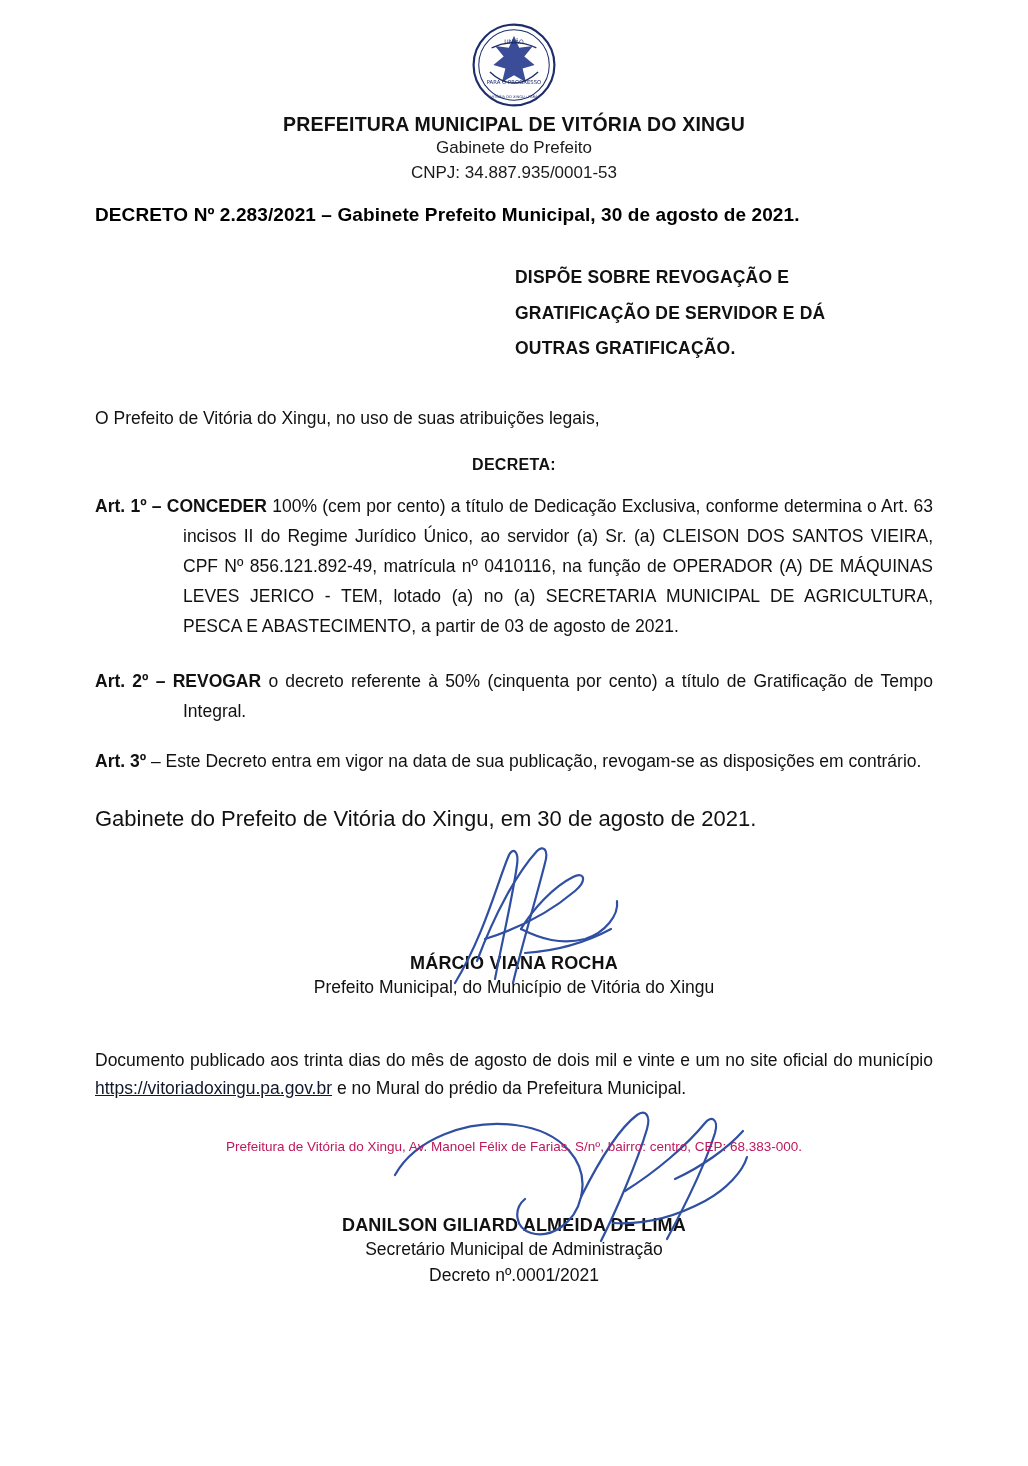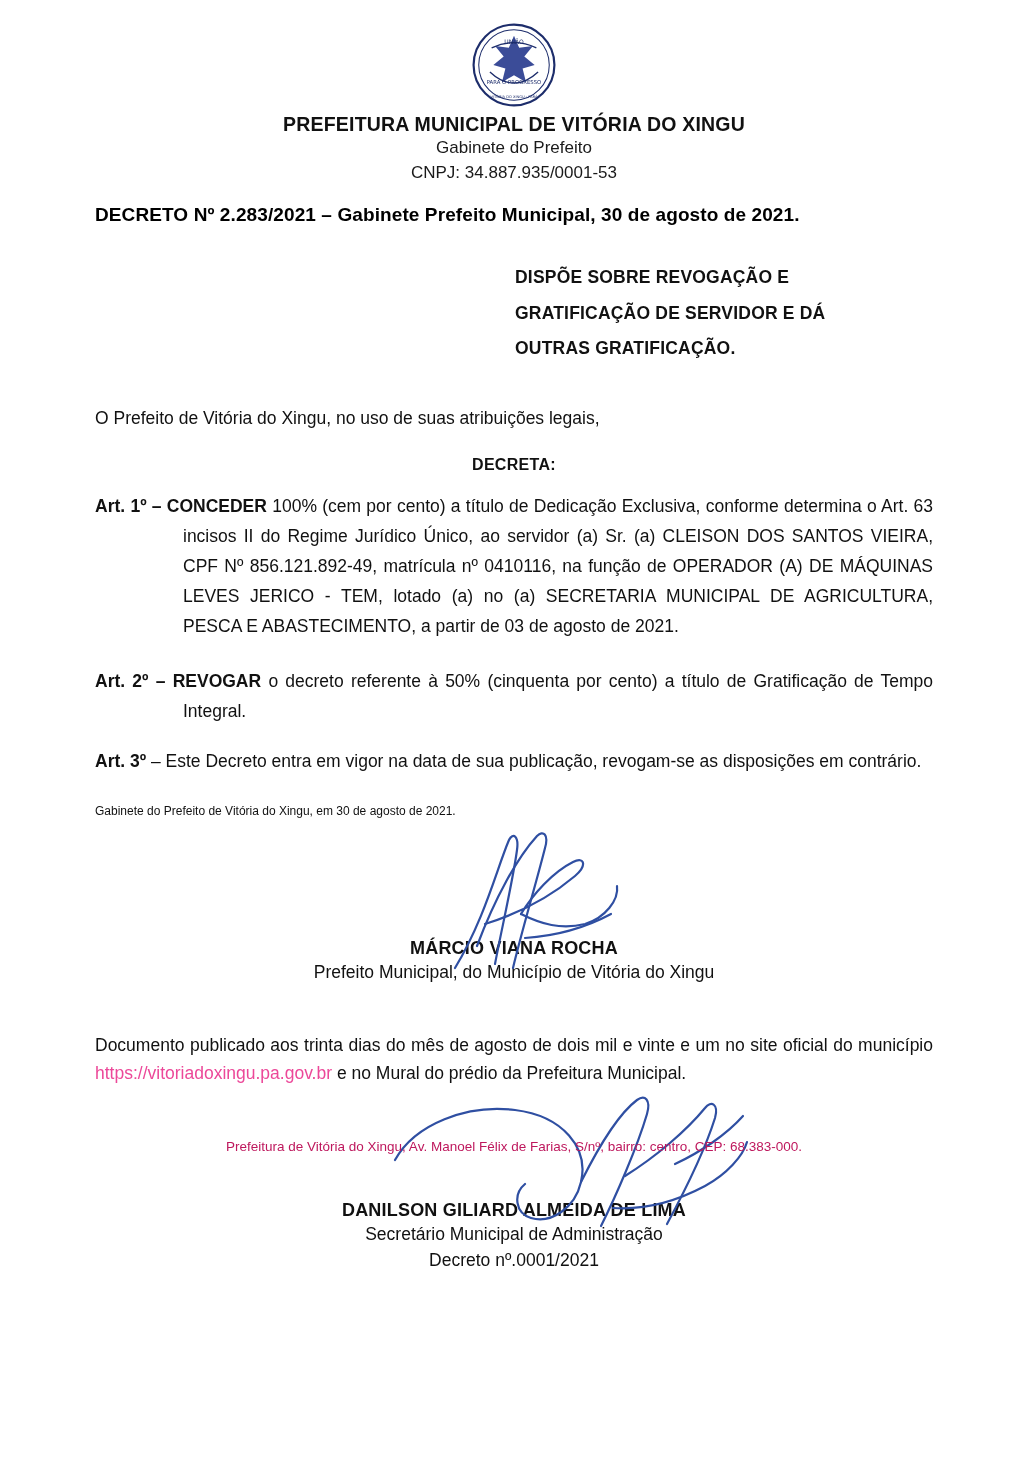--- a/index.html
+++ b/index.html
@@ -104,21 +104,21 @@
     margin-bottom: 20px;
     padding-left: 88px;
     text-indent: -88px;
   }
   .article .lead { font-weight: bold; }
   .article.art1 { margin-bottom: 24px; }
 
   
   .closing {
     margin-top: 26px;
-    font-size: 12px;
+    font-size: 22px;
     line-height: 1.5;
   }
 
   
   .signature-block {
     position: relative;
     text-align: center;
     margin-top: 4px;
   }
   .sig-name {
@@ -149,21 +149,22 @@
 
   
   .publication {
     margin-top: 46px;
     font-size: 17.5px;
     line-height: 1.62;
     text-align: justify;
     text-justify: inter-word;
   }
   .publication .url {
-    color: #ec4899;
+    text-decoration: underline;
+    color: #0f172a;
   }
 
   
   .footer {
     position: absolute;
     left: 0;
     right: 0;
     bottom: 78px;
     text-align: center;
     font-size: 13.5px;

